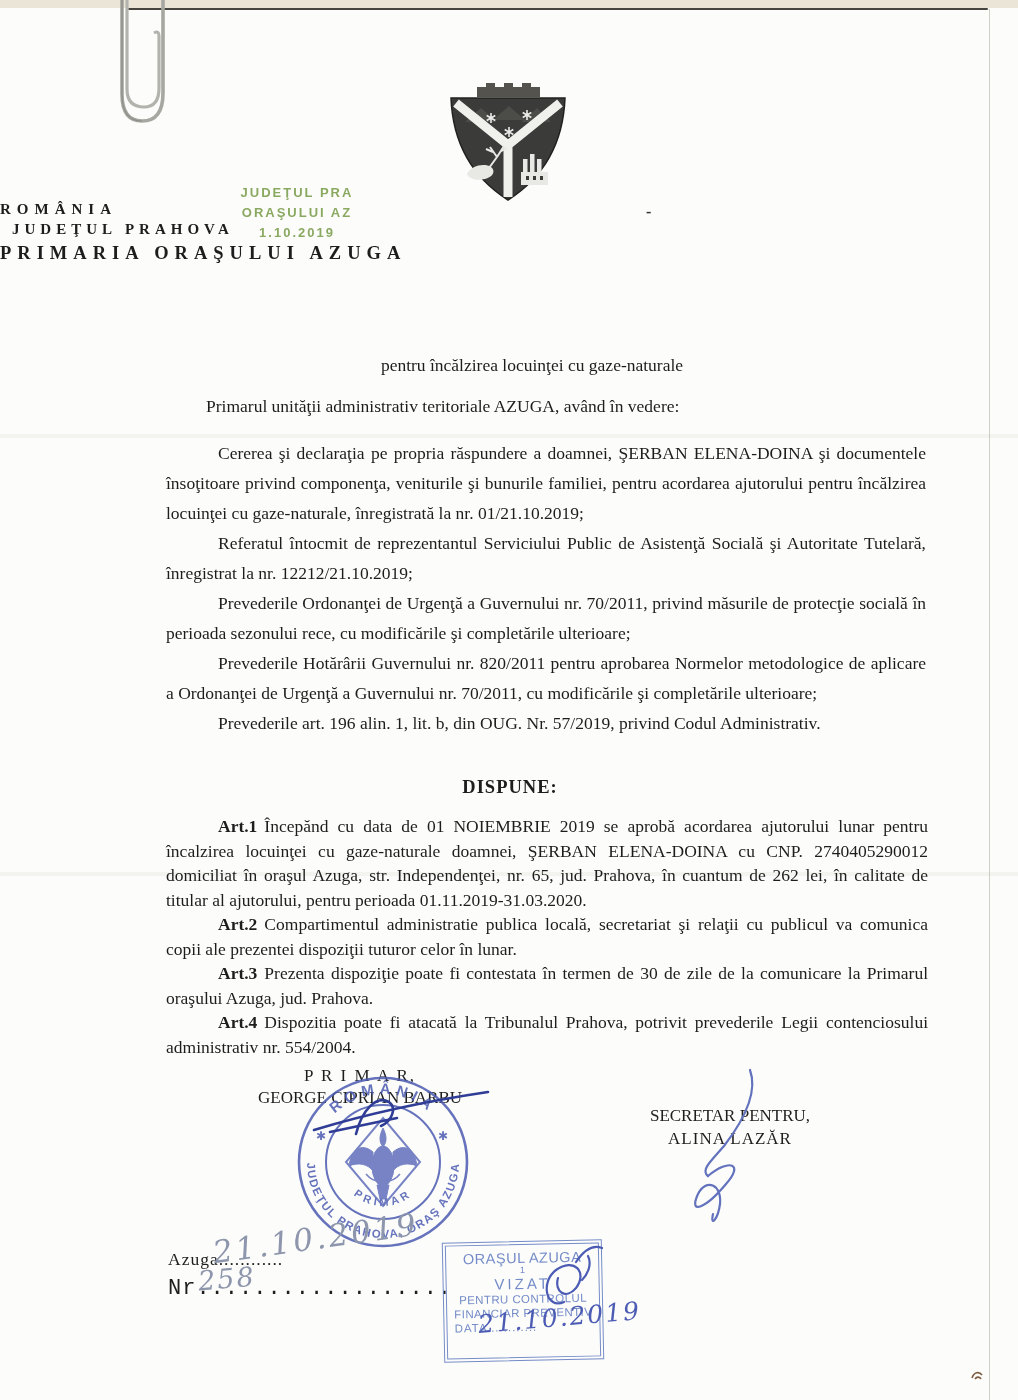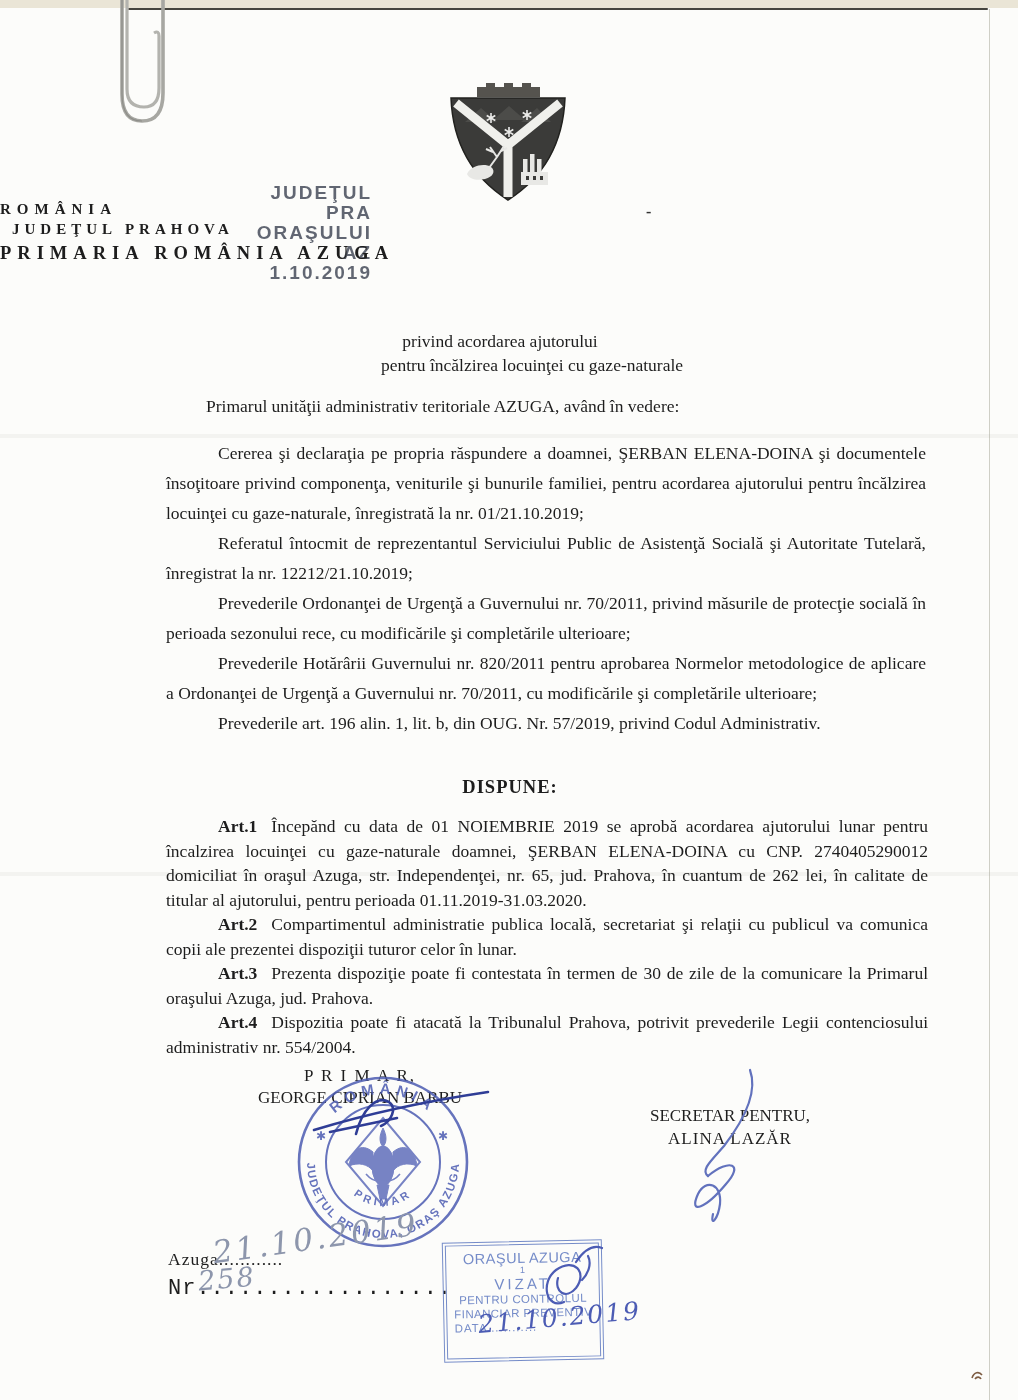--- a/index.html
+++ b/index.html
@@ -4,41 +4,41 @@
 <style>
   html,body{margin:0;padding:0;background:#ffffff;}
   .sheet{position:relative;width:1018px;height:1400px;overflow:hidden;
          background:#fcfcfa;font-family:"Liberation Serif",serif;color:#1d1d1d;}
   
   .scan-strip{position:absolute;top:0;left:0;width:100%;height:8px;background:#eae5d6;}
   .scan-topline{position:absolute;top:8px;left:128px;width:860px;height:2px;background:#46453f;border-radius:1px;}
   .scan-rightline{position:absolute;top:9px;left:989px;width:1px;height:1391px;background:#cfcfc6;}
   .streak{position:absolute;left:0;width:100%;height:4px;background:rgba(170,170,158,.10);}
   .paperclip{position:absolute;left:110px;top:-2px;}
-  .ghost{position:absolute;left:222px;top:183px;width:150px;text-align:right;
-         font-family:"Liberation Sans",sans-serif;font-weight:bold;font-size:19px;
-         letter-spacing:2px;line-height:20px;color:#0f172a;opacity:.65;filter:blur(.4px);}
+  .ghost{position:absolute;left:222px;top:183px;width:150px;text-align:center;
+         font-family:"Liberation Sans",sans-serif;font-weight:bold;font-size:13px;
+         letter-spacing:2px;line-height:20px;color:#4d7c0f;opacity:.65;filter:blur(.4px);}
   .smudge{position:absolute;left:970px;top:1368px;}
   
   .coa{position:absolute;left:433px;top:82px;}
   .hdr1{position:absolute;left:0;top:201px;width:100%;font-weight:bold;font-size:15px;letter-spacing:6px;}
   .hdr2{position:absolute;left:0;top:221px;width:100%;font-weight:bold;font-size:15px;letter-spacing:5px;padding-left:12px;}
   .hdr3{position:absolute;left:0;top:243px;width:100%;font-weight:bold;font-size:18.5px;letter-spacing:6px;}
   .straydash{position:absolute;left:646px;top:203px;font-weight:bold;font-size:16px;color:#333;}
   
   .title-main{position:absolute;left:0;top:302px;width:1000px;text-align:center;font-weight:bold;font-size:19px;letter-spacing:1.5px;}
   .title-sub1{position:absolute;left:0;top:331px;width:1000px;text-align:center;font-size:17.5px;}
   .title-sub2{position:absolute;left:0;top:355px;width:1000px;text-align:center;font-size:17.5px;padding-left:32px;}
   .intro{position:absolute;left:166px;top:396px;width:760px;font-size:17.5px;text-indent:40px;}
   
   .recitals{position:absolute;left:166px;top:438px;width:760px;}
   .articles{position:absolute;left:166px;top:814px;width:762px;}
   .para{margin:0;font-size:17.5px;line-height:30px;text-align:justify;text-indent:52px;}
   .articles .para{line-height:24.5px;}
-  .para b{margin-right:14px;}
+  .para b{margin-right:7px;}
   .order{position:absolute;left:0;top:777px;width:1020px;text-align:center;font-weight:bold;font-size:18.5px;letter-spacing:1px;}
   
   .sig{position:absolute;text-align:center;font-size:17px;}
   .sigL-role{left:240px;top:1066px;width:240px;letter-spacing:2px;}
   .sigL-name{left:215px;top:1088px;width:290px;}
   .sigR-role{left:610px;top:1106px;width:240px;}
   .sigR-name{left:610px;top:1129px;width:240px;letter-spacing:1px;}
   .roundstamp{position:absolute;left:283px;top:1074px;}
   .sig-ink{position:absolute;}
   
@@ -101,24 +101,23 @@
       <rect x="97" y="72" width="4.5" height="18"></rect>
       <rect x="104" y="77" width="4.5" height="13"></rect>
       <rect x="93" y="94" width="3" height="4" fill="#3b3b39"></rect>
       <rect x="100" y="94" width="3" height="4" fill="#3b3b39"></rect>
       <rect x="107" y="94" width="3" height="4" fill="#3b3b39"></rect>
     </g>
   </svg>
 
   <div class="hdr1">ROMÂNIA</div>
   <div class="hdr2">JUDEŢUL PRAHOVA</div>
-  <div class="hdr3">PRIMARIA ROMÂNIA AZUGA</div>
+  <div class="hdr3">PRIMARIA ORAŞULUI AZUGA</div>
   <div class="straydash">-</div>
 
-  <div class="title-sub1">privind acordarea ajutorului</div>
   <div class="title-sub2">pentru încălzirea locuinţei cu gaze-naturale</div>
 
   <div class="intro">Primarul unităţii administrativ teritoriale  AZUGA, având în vedere:</div>
 
   <div class="recitals">
     <p class="para">Cererea şi declaraţia pe propria răspundere a  doamnei,  ŞERBAN ELENA-DOINA şi documentele însoţitoare privind componenţa, veniturile şi bunurile  familiei, pentru acordarea ajutorului pentru încălzirea locuinţei cu gaze-naturale, înregistrată la nr. 01/21.10.2019;</p>
     <p class="para">Referatul întocmit de reprezentantul Serviciului  Public de Asistenţă Socială şi Autoritate  Tutelară, înregistrat la nr. 12212/21.10.2019;</p>
     <p class="para">Prevederile Ordonanţei de Urgenţă  a Guvernului nr. 70/2011, privind măsurile de protecţie socială în perioada sezonului rece, cu  modificările  şi completările ulterioare;</p>
     <p class="para">Prevederile Hotărârii Guvernului nr. 820/2011 pentru aprobarea  Normelor metodologice de aplicare a Ordonanţei de Urgenţă a Guvernului  nr. 70/2011, cu  modificările şi completările ulterioare;</p>
     <p class="para">Prevederile art. 196 alin. 1, lit. b, din  OUG. Nr. 57/2019, privind Codul Administrativ.</p>

